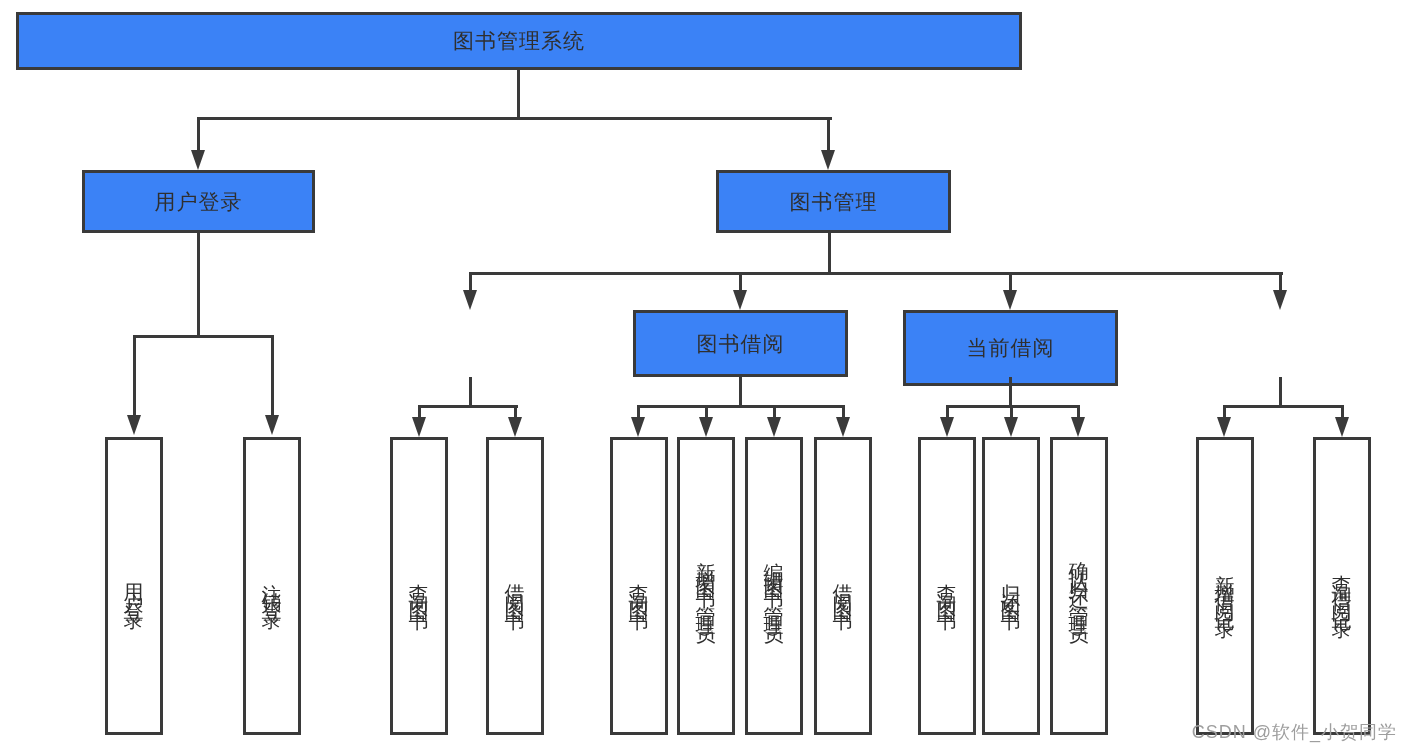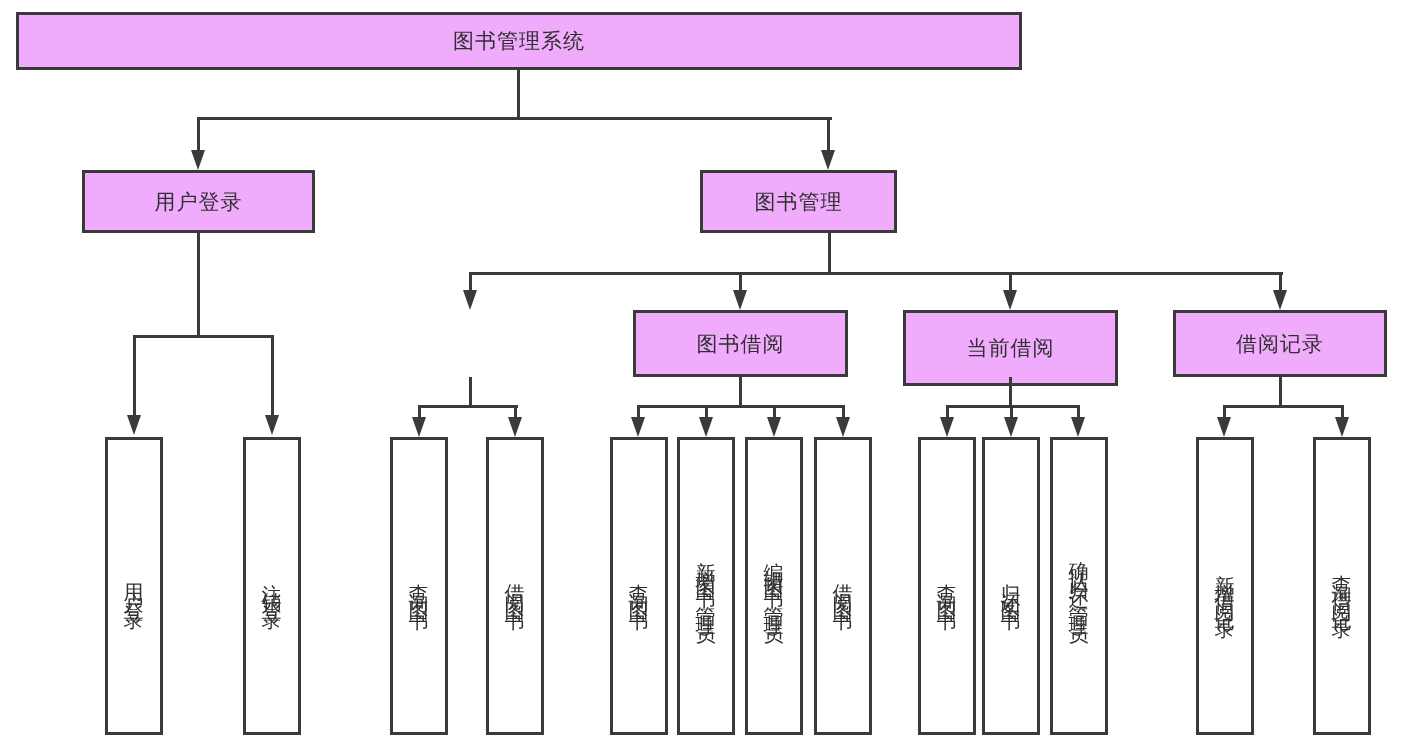--- a/index.html
+++ b/index.html
@@ -1,21 +1,21 @@
 <!DOCTYPE html>
 <html><head>
 <meta charset="utf-8">
 <style>
   html,body{margin:0;padding:0;background:#ffffff;}
   .canvas{
     position:relative;width:1405px;height:747px;background:#ffffff;
     font-family:"Liberation Sans",sans-serif;color:#2f2f2f;overflow:hidden;
   }
   .box{
-    position:absolute;box-sizing:border-box;border:3px solid #3a3a3a;background:#f0abfc;
+    position:absolute;box-sizing:border-box;border:3px solid #3a3a3a;background:#3b82f6;
     display:flex;align-items:center;justify-content:center;
     font-size:21px;color:#2f2f2f;letter-spacing:1px;
   }
   .vbox{
     position:absolute;box-sizing:border-box;border:3px solid #3a3a3a;background:#ffffff;
     display:flex;align-items:center;justify-content:center;
     writing-mode:vertical-rl;line-height:1;
     font-size:20px;color:#2f2f2f;letter-spacing:9px;
   }
   .line{position:absolute;background:#3a3a3a;}
@@ -30,25 +30,24 @@
   }
 </style>
 </head>
 <body>
 
 <div class="canvas">
 
   <div class="box" style="left:16px;top:12px;width:1006px;height:58px;">图书管理系统</div>
 
   <div class="box" style="left:82px;top:170px;width:233px;height:63px;">用户登录</div>
-  <div class="box" style="left:700px;top:170px;width:197px;height:63px;">图书管理</div>
+  <div class="box" style="left:716px;top:170px;width:235px;height:63px;">图书管理</div>
 
   <div class="box" style="left:633px;top:310px;width:215px;height:67px;">图书借阅</div>
   <div class="box" style="left:903px;top:310px;width:215px;height:76px;">当前借阅</div>
-  <div class="box" style="left:1173px;top:310px;width:214px;height:67px;">借阅记录</div>
 
   <div class="vbox" style="left:105px;top:437px;width:58px;height:298px;">用户登录</div>
   <div class="vbox" style="left:243px;top:437px;width:58px;height:298px;">注销登录</div>
 
   <div class="vbox" style="left:390px;top:437px;width:58px;height:298px;">查询图书</div>
   <div class="vbox" style="left:486px;top:437px;width:58px;height:298px;">借阅图书</div>
 
   <div class="vbox" style="left:610px;top:437px;width:58px;height:298px;">查询图书</div>
   <div class="vbox" style="left:677px;top:437px;width:58px;height:298px;">新增图书（管理员）</div>
   <div class="vbox" style="left:745px;top:437px;width:58px;height:298px;">编辑图书（管理员）</div>
@@ -113,14 +112,15 @@
   <div class="line" style="left:1077px;top:405px;width:3px;height:14px;"></div>
   <div class="ah" style="left:1071px;top:417px;"></div>
 
   <div class="line" style="left:1279px;top:377px;width:3px;height:30px;"></div>
   <div class="line" style="left:1223px;top:405px;width:121px;height:3px;"></div>
   <div class="line" style="left:1223px;top:405px;width:3px;height:14px;"></div>
   <div class="ah" style="left:1217px;top:417px;"></div>
   <div class="line" style="left:1341px;top:405px;width:3px;height:14px;"></div>
   <div class="ah" style="left:1335px;top:417px;"></div>
 
+  <div class="watermark">CSDN @软件_小贺同学</div>
 
 </div>
 
 </body></html>

